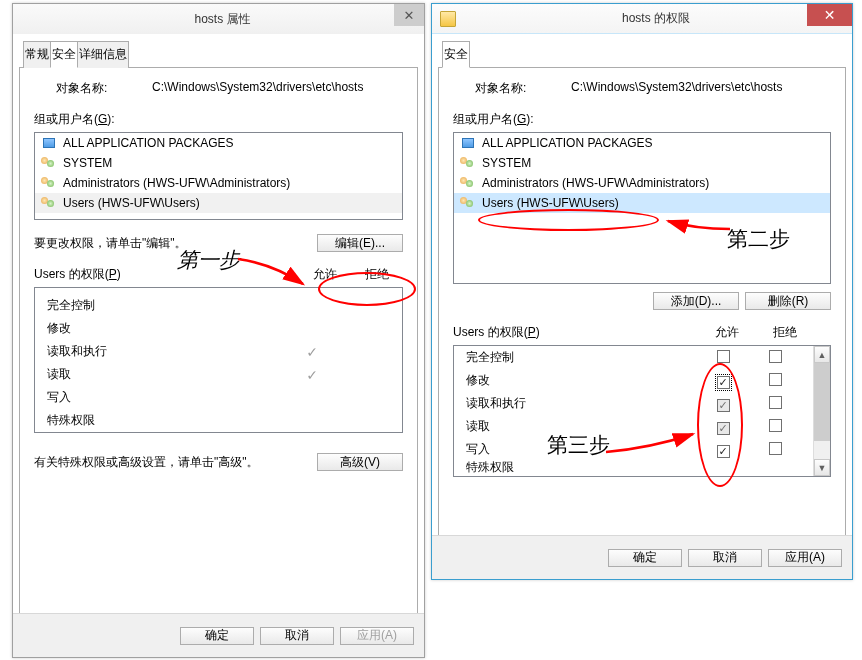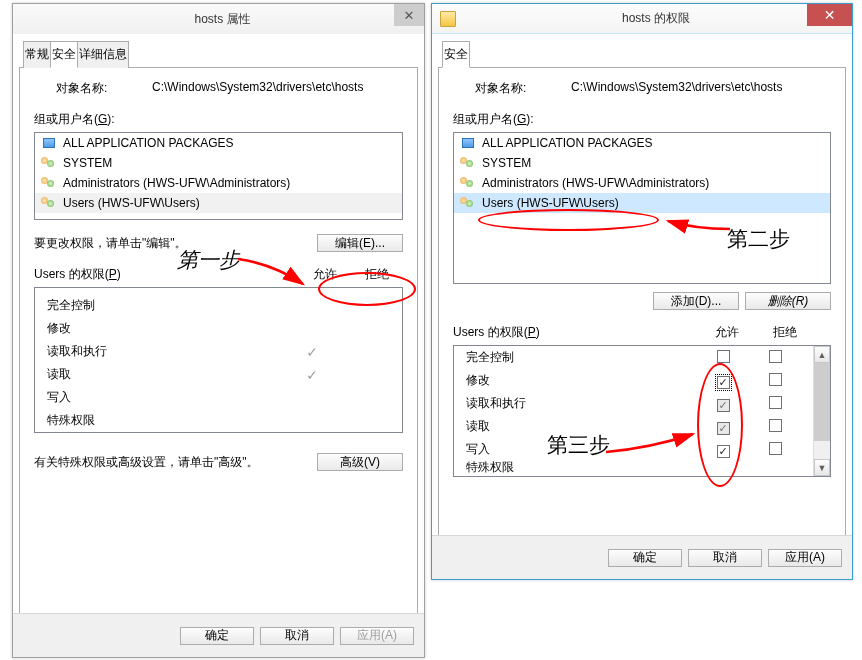--- a/index.html
+++ b/index.html
@@ -188,21 +188,21 @@
             <span class="icn icn-users"></span>
             <span>Administrators (HWS-UFW\Administrators)</span>
           </div>
         <div class="list-item sel-right">
             <span class="icn icn-users"></span>
             <span>Users (HWS-UFW\Users)</span>
           </div>
       </div>
       <div class="btn-row-right">
         <button class="btn" style="min-width:86px;">添加(D)...</button>
-        <button class="btn" style="min-width:86px;font-style:italic;">删除(R)</button>
+        <button class="btn" style="min-width:86px;">删除(R)</button>
       </div>
       <div class="perm-header">
         <span>
           <span>Users 的权限(</span><span class="under">P</span><span>)</span>
         </span>
         <span style="display:flex; margin-right:17px;">
           <span style="width:58px;text-align:center;">允许</span>
           <span style="width:58px;text-align:center;">拒绝</span>
         </span>
       </div>

